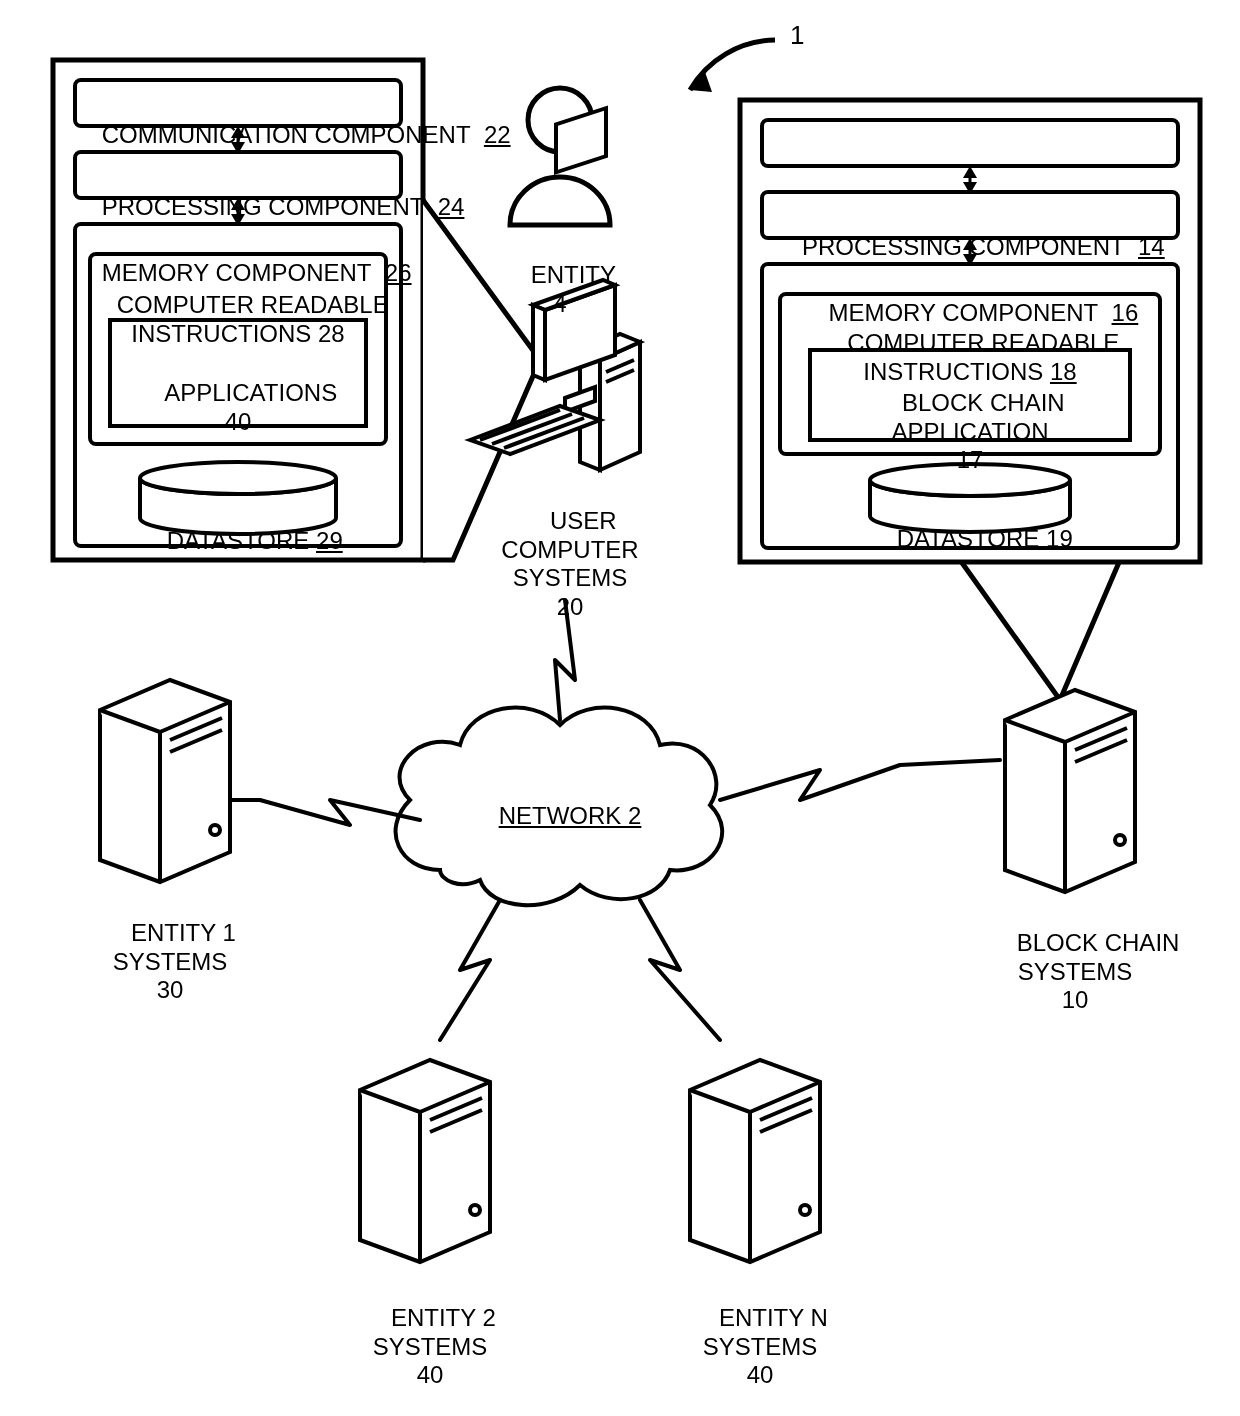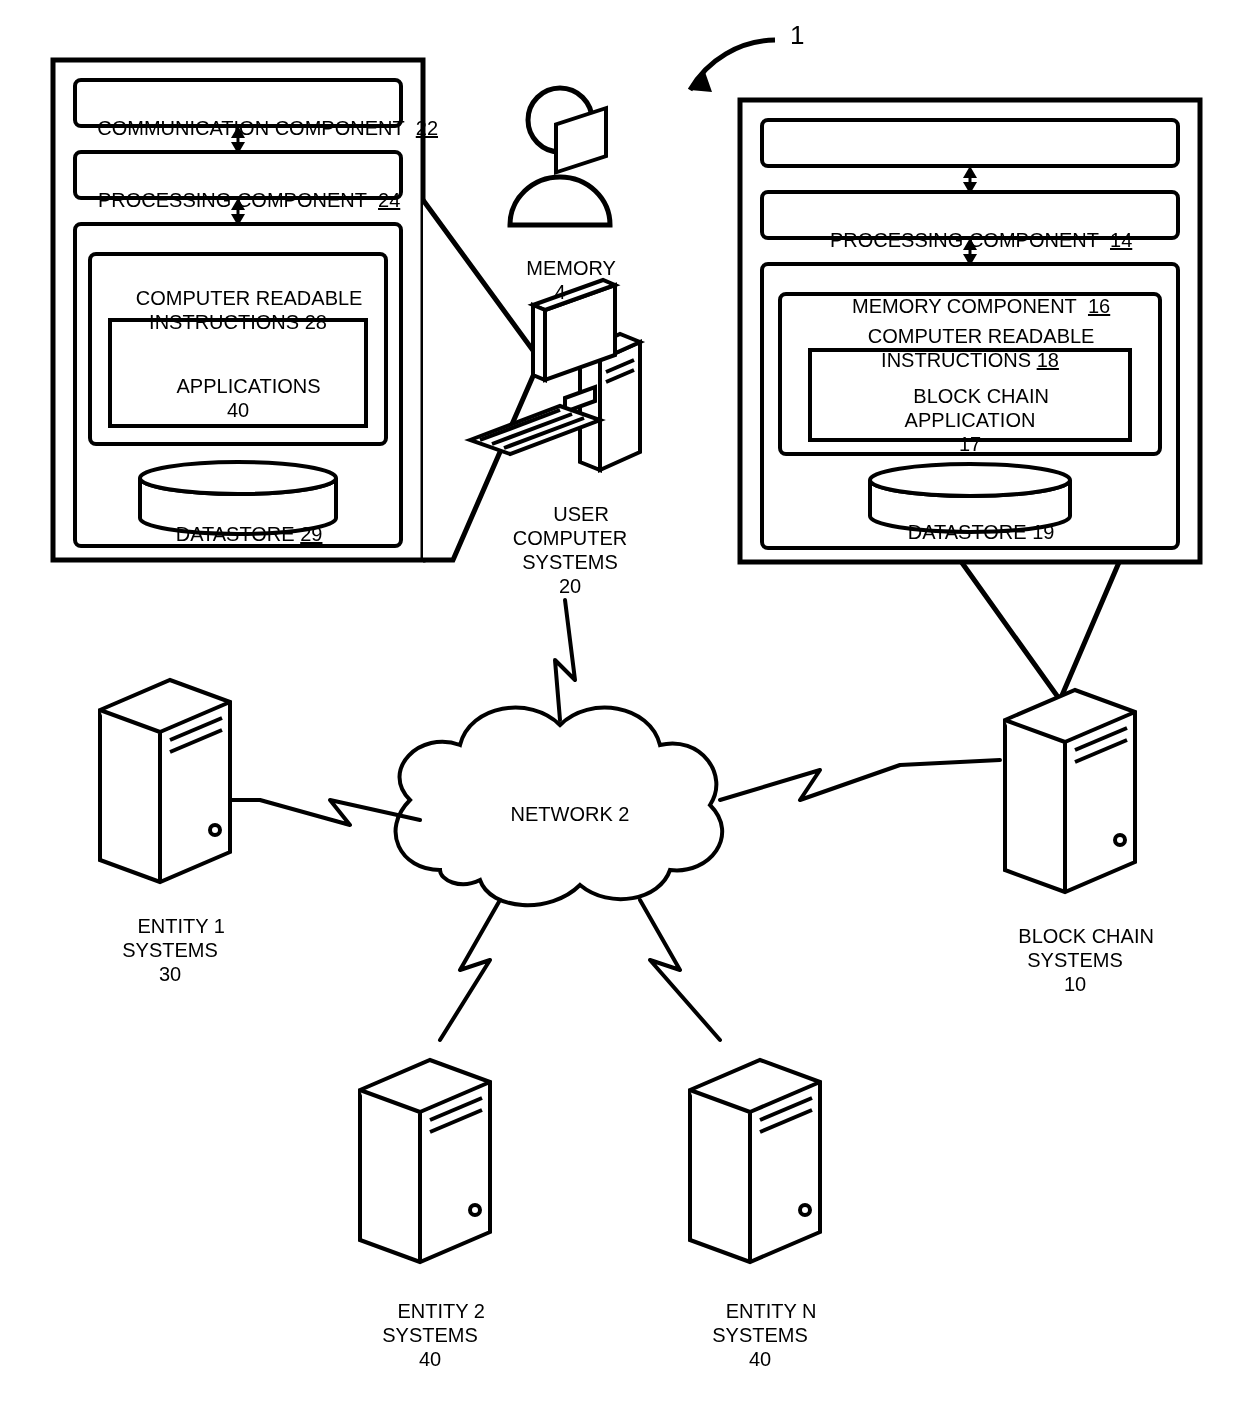--- a/index.html
+++ b/index.html
@@ -11,21 +11,21 @@
   }
   #stage {
     position: relative;
     width: 1240px;
     height: 1416px;
     background: #fff;
   }
   .label {
     position: absolute;
     text-align: center;
-    font-size: 20px;
+    font-size: 24px;
     line-height: 1.2;
     white-space: pre;
   }
   svg { position: absolute; top: 0; left: 0; }
 </style>
 </head>
 <body>
 
 <div id="stage">
 
@@ -186,20 +186,23 @@
   </svg>
 
   <div class="label" style="left:790px; top:20px; font-size:26px;">1</div>
 
   <div class="label" style="left:75px; top:92px; width:326px;">
     <span>COMMUNICATION COMPONENT</span>&nbsp;&nbsp;<span style="text-decoration:underline;">22</span>
   </div>
   <div class="label" style="left:75px; top:164px; width:326px;">
     <span>PROCESSING COMPONENT</span>&nbsp;&nbsp;<span style="text-decoration:underline;">24</span>
   </div>
+  <div class="label" style="left:75px; top:230px; width:326px;">
+    <span>MEMORY COMPONENT</span>&nbsp;&nbsp;<span style="text-decoration:underline;">26</span>
+  </div>
   <div class="label" style="left:90px; top:262px; width:296px;">
     <span>COMPUTER READABLE
 INSTRUCTIONS</span>&nbsp;<span style="">28</span>
   </div>
   <div class="label" style="left:110px; top:350px; width:256px;">
     <span>APPLICATIONS</span><br><span>40</span>
   </div>
   <div class="label" style="left:140px; top:498px; width:196px;">
     <span>DATASTORE</span>&nbsp;<span style="text-decoration:underline;text-align:right;">29</span>
   </div>
@@ -216,30 +219,30 @@
   </div>
   <div class="label" style="left:810px; top:360px; width:320px;">
     <span>BLOCK CHAIN
 APPLICATION</span><br><span>17</span>
   </div>
   <div class="label" style="left:870px; top:496px; width:200px;">
     <span>DATASTORE</span>&nbsp;<span style="">19</span>
   </div>
 
   <div class="label" style="left:500px; top:232px; width:120px;">
-    <span>MEMORY</span><br><span>4</span>
+    <span>ENTITY</span><br><span>4</span>
   </div>
 
   <div class="label" style="left:490px; top:478px; width:160px;">
     <span>USER
 COMPUTER
 SYSTEMS</span><br><span>20</span>
   </div>
 
-  <div class="label" style="left:480px; top:802px; width:180px;">NETWORK 2</div>
+  <div class="label" style="left:480px; top:802px; width:180px;text-decoration:underline;">NETWORK 2</div>
 
   <div class="label" style="left:90px; top:890px; width:160px;">
     <span>ENTITY 1
 SYSTEMS</span><br><span>30</span>
   </div>
 
   <div class="label" style="left:990px; top:900px; width:170px;">
     <span>BLOCK CHAIN
 SYSTEMS</span><br><span>10</span>
   </div>

